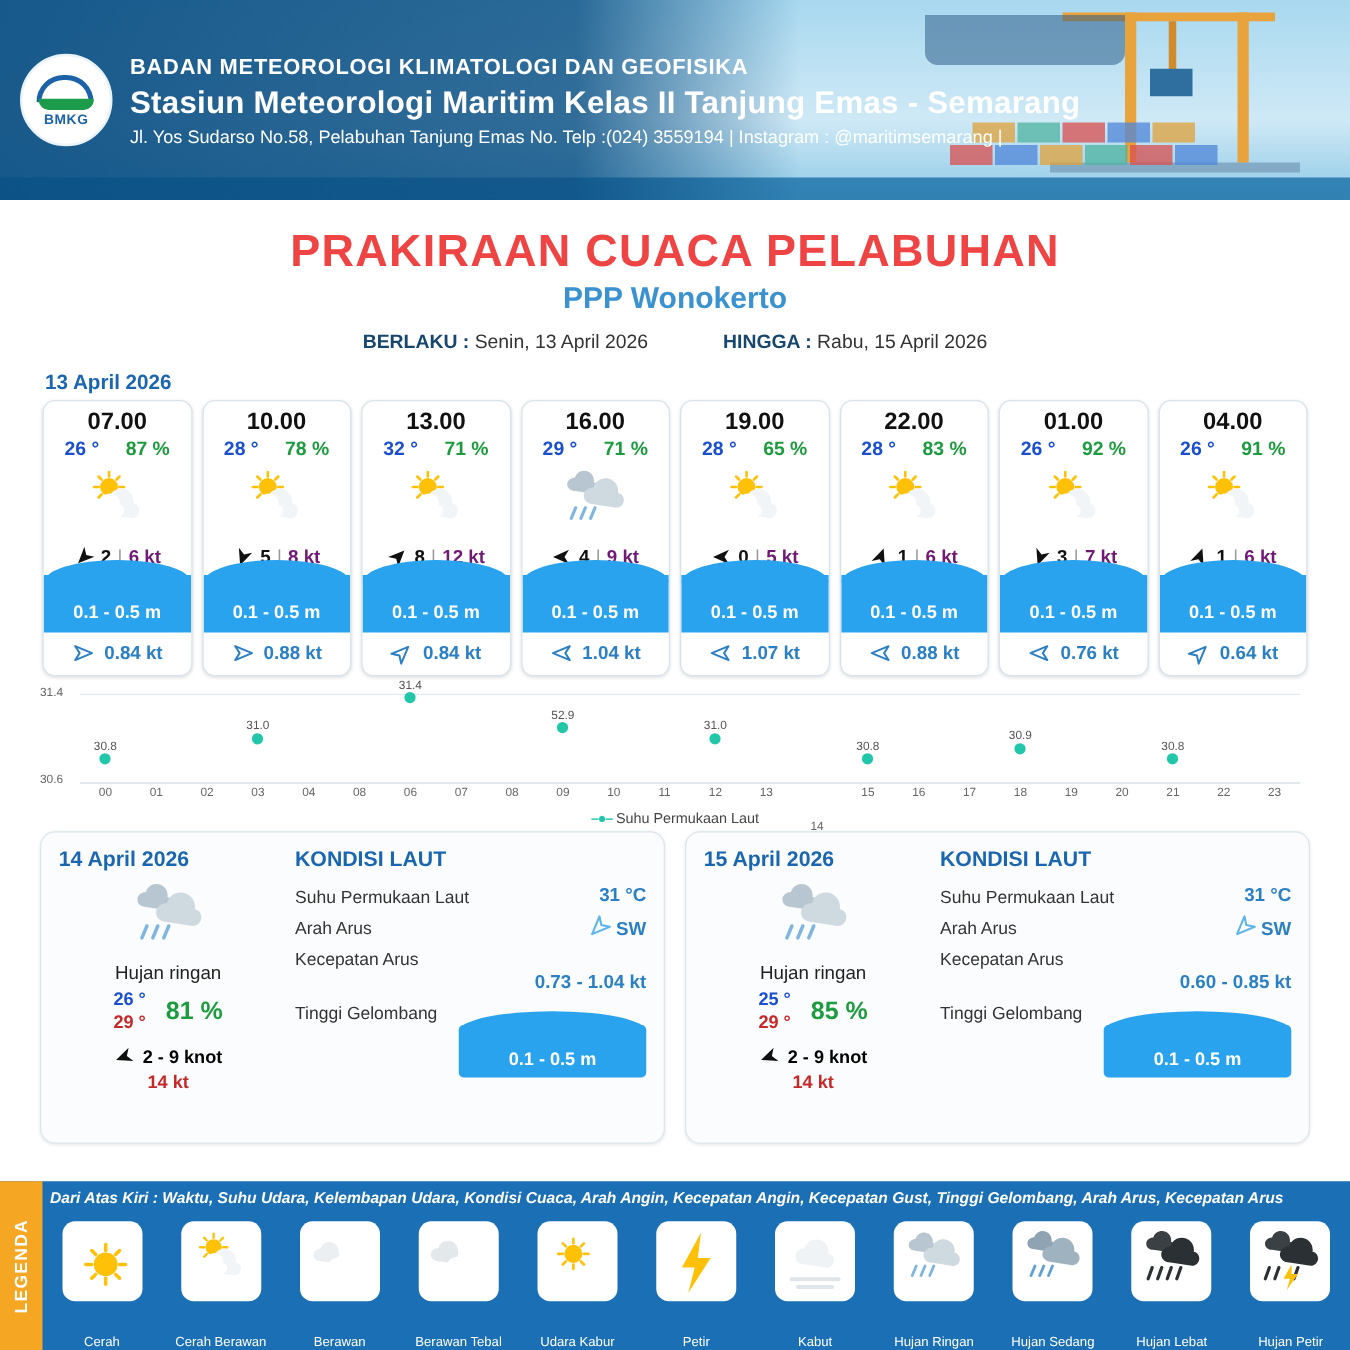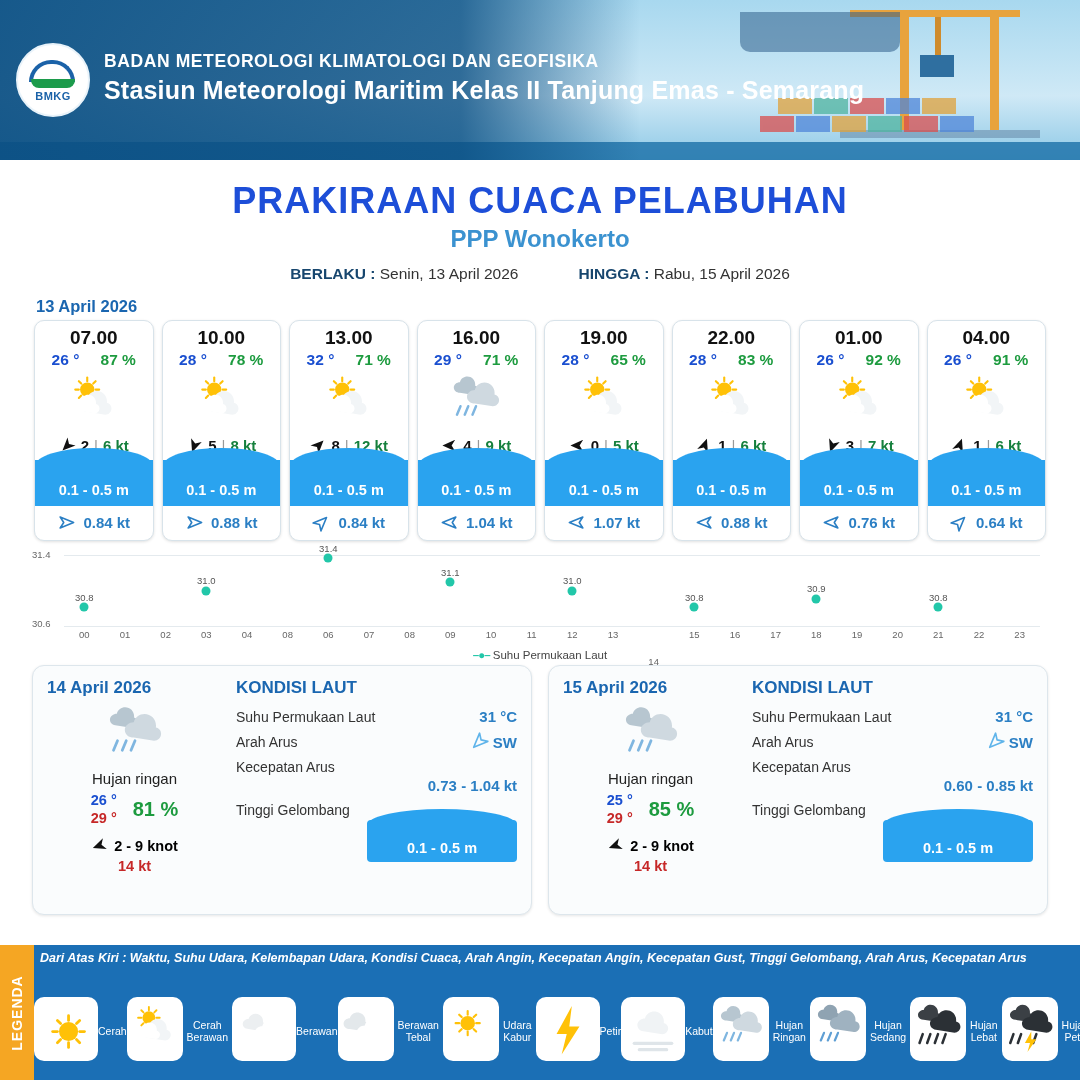--- a/index.html
+++ b/index.html
@@ -45,21 +45,21 @@
   .logo-mark .wave { position:absolute; left:2px; bottom:0; width:44px; height:9px;
     background:#1c9b4b; border-radius:0 0 8px 8px; }
   .logo-text { font-size:11px; font-weight:bold; color:#1b62a8; letter-spacing:.5px; margin-top:2px;}
   .hdr-texts { color:#ffffff; }
   .hdr-line1 { font-size:17.5px; font-weight:bold; letter-spacing:.6px; }
   .hdr-line2 { font-size:25px; font-weight:bold; letter-spacing:.2px; margin:4px 0 5px; }
   .hdr-line3 { font-size:14.5px; }
 
   
   .title-main {
-    text-align:center; color:#1d4ed8; font-size:36px; font-weight:bold;
+    text-align:center; color:#ef4444; font-size:36px; font-weight:bold;
     letter-spacing:1px; margin-top:20px;
   }
   .title-sub {
     text-align:center; color:#3b92d0; font-size:24px; font-weight:bold; margin-top:3px;
   }
   .validity {
     display:flex; justify-content:center; gap:60px; margin-top:12px;
     font-size:15.5px; color:#333;
   }
   .validity .lbl { font-weight:bold; color:#17466e; }
@@ -79,21 +79,21 @@
   .c-row { display:flex; justify-content:space-around; align-items:baseline; padding:0 6px 2px; }
   .c-temp { color:#1a4fd0; font-weight:bold; font-size:15.5px; }
   .c-hum { color:#1d9b3f; font-weight:bold; font-size:15.5px; }
   .c-icon { height:62px; display:flex; align-items:center; justify-content:center; }
   .c-wind {
     display:flex; align-items:center; justify-content:center; gap:5px;
     font-size:15px; font-weight:bold; padding:4px 0 6px;
   }
   .c-wind .deg { color:#111; }
   .c-wind .sep { color:#999; font-weight:normal; }
-  .c-wind .kt { color:#15803d; }
+  .c-wind .kt { color:#701a75; }
   .wave-block { position:relative; background:#2aa3ef; height:46px; }
   .wave-block .crest {
     position:absolute; top:-12px; left:0; right:0; height:18px;
     background:#2aa3ef;
     border-radius:50% 50% 0 0 / 100% 100% 0 0;
   }
   .wave-txt { position:absolute; left:0; right:0; bottom:8px; text-align:center;
     color:#fff; font-size:14.5px; font-weight:bold; }
   .c-cur {
     display:flex; align-items:center; justify-content:center; gap:7px;
@@ -153,21 +153,21 @@
     height:26px; color:#fff; font-size:12.5px; font-style:italic;
     display:flex; align-items:center; padding-left:40px; font-weight:bold;
   }
   .legend-side {
     position:absolute; left:0; top:0; bottom:0; width:34px;
     background:#f5a623; color:#fff; font-weight:bold; font-size:14px;
     display:flex; align-items:center; justify-content:center;
   }
   .legend-side span { transform:rotate(-90deg); white-space:nowrap; letter-spacing:1px; }
   .legend-items { position:absolute; left:34px; right:0; bottom:0; height:109px; display:flex; }
-  .li { flex:1; display:flex; align-items:center; justify-content:center; padding-top:6px;}
+  .li { flex:1; display:flex; flex-direction:column; align-items:center; justify-content:space-between; padding-top:6px;}
   .li .box {
     width:64px; height:64px; background:#fff; border-radius:10px;
     display:flex; align-items:center; justify-content:center;
   }
   .li .cap { color:#fff; font-size:10.5px; margin-top:4px; text-align:center; }
 
   svg { display:block; }
 </style>
 </head>
 <body>
@@ -205,20 +205,21 @@
     <div class="logo">
       <div class="logo-mark">
         <div class="arc"></div>
           <div class="wave"></div>
       </div>
       <div class="logo-text">BMKG</div>
     </div>
     <div class="hdr-texts">
       <div class="hdr-line1">BADAN METEOROLOGI KLIMATOLOGI DAN GEOFISIKA</div>
       <div class="hdr-line2">Stasiun Meteorologi Maritim Kelas II Tanjung Emas - Semarang</div>
+      <div class="hdr-line3">Jl. Yos Sudarso No.58, Pelabuhan Tanjung Emas No. Telp :(024) 3559194 | Instagram : @maritimsemarang |</div>
     </div>
   </div>
 </div>
 
 <div class="title-main">PRAKIRAAN CUACA PELABUHAN</div>
 <div class="title-sub">PPP Wonokerto</div>
 
 <div class="validity">
   <div>
     <span class="lbl">BERLAKU :</span>
@@ -649,21 +650,21 @@
       <div class="y-lab" style="top: -6px;">31.4</div>
       <div class="gridline" style="top: 100%;"></div>
       <div class="y-lab" style="top: calc(100% - 8px);">30.6</div>
       <div class="pt" style="left: 2.08333%; top: 73%; background: rgb(34, 199, 169);"></div>
       <div class="pt-lab" style="left: 2.08333%; top: 67%;">30.8</div>
       <div class="pt" style="left: 14.5833%; top: 50%; background: rgb(34, 199, 169);"></div>
       <div class="pt-lab" style="left: 14.5833%; top: 44%;">31.0</div>
       <div class="pt" style="left: 27.0833%; top: 4%; background: rgb(34, 199, 169);"></div>
       <div class="pt-lab" style="left: 27.0833%; top: -2%;">31.4</div>
       <div class="pt" style="left: 39.5833%; top: 38.5%; background: rgb(34, 199, 169);"></div>
-      <div class="pt-lab" style="left: 39.5833%; top: 32.5%;">31.1</div>
+      <div class="pt-lab" style="left: 39.5833%; top: 32.5%;">52.9</div>
       <div class="pt" style="left: 52.0833%; top: 50%; background: rgb(34, 199, 169);"></div>
       <div class="pt-lab" style="left: 52.0833%; top: 44%;">31.0</div>
       <div class="pt" style="left: 64.5833%; top: 73%; background: rgb(34, 199, 169);"></div>
       <div class="pt-lab" style="left: 64.5833%; top: 67%;">30.8</div>
       <div class="pt" style="left: 77.0833%; top: 61.5%; background: rgb(34, 199, 169);"></div>
       <div class="pt-lab" style="left: 77.0833%; top: 55.5%;">30.9</div>
       <div class="pt" style="left: 89.5833%; top: 73%; background: rgb(34, 199, 169);"></div>
       <div class="pt-lab" style="left: 89.5833%; top: 67%;">30.8</div>
     </div>
   <div class="x-axis" id="xAxis">

